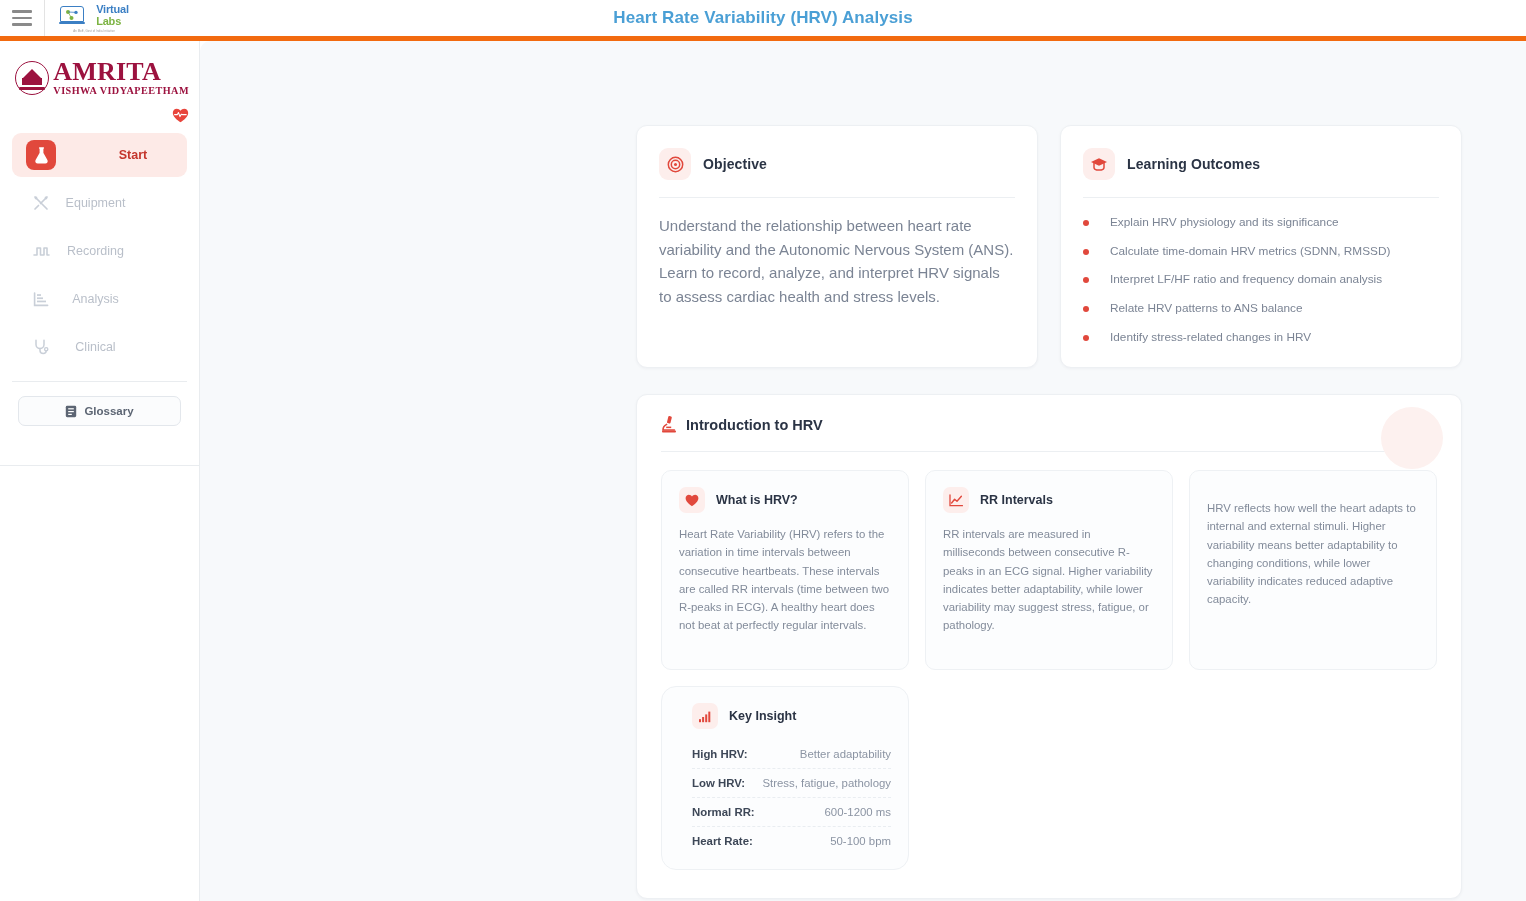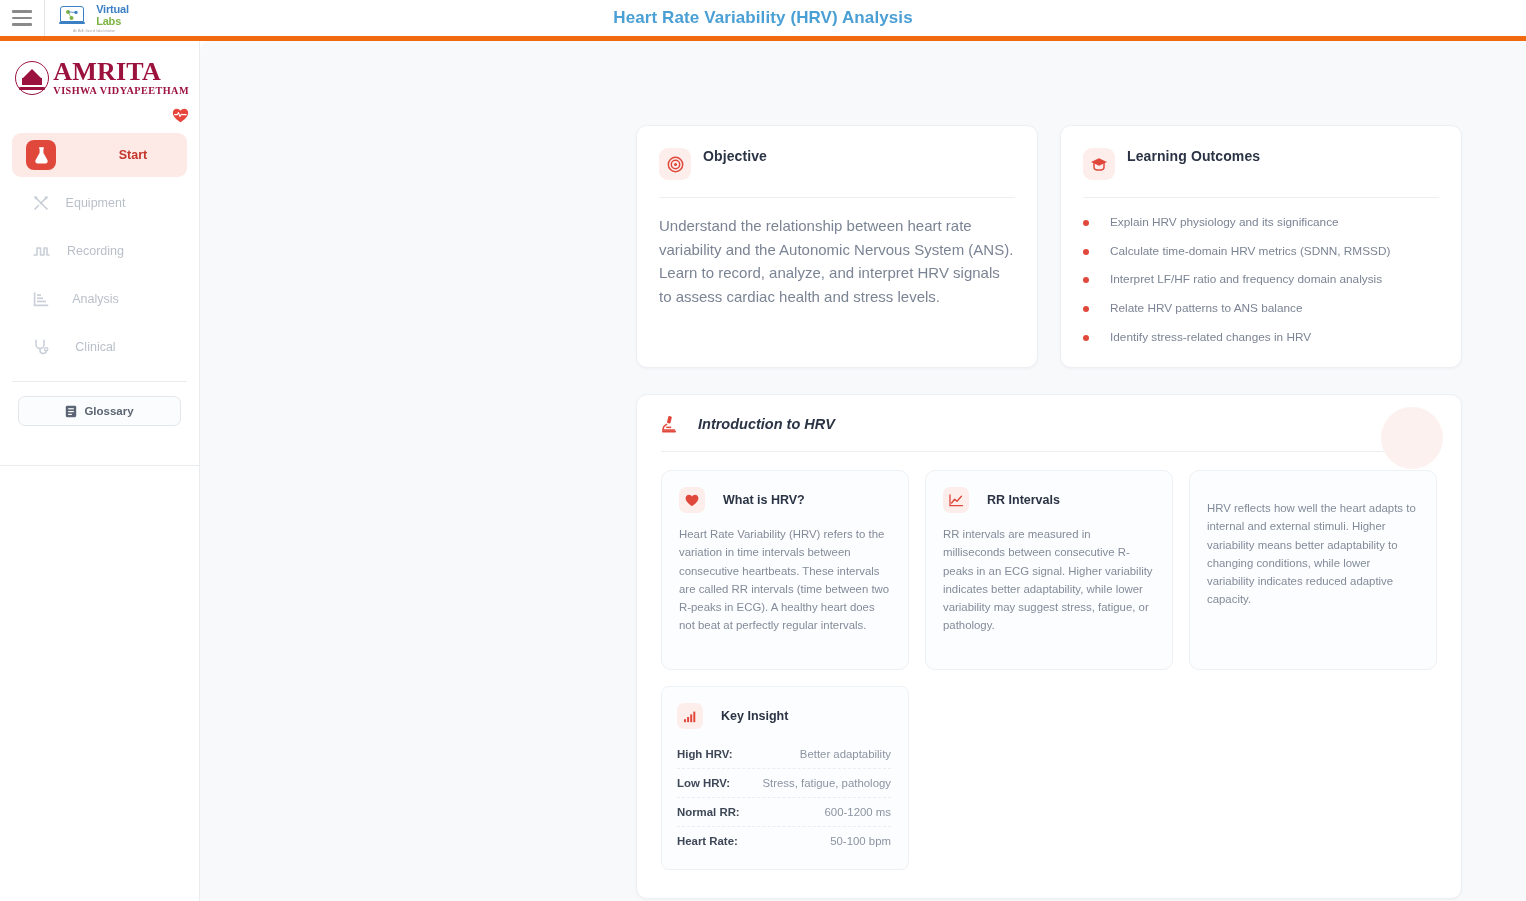--- a/index.html
+++ b/index.html
@@ -133,21 +133,21 @@
   .main-inner { padding: 84px 58px 0 436px; }
 
   .row-top { display: flex; gap: 22px; }
   .card {
     background: #ffffff; border: 1px solid #edf0f3; border-radius: 11px;
     box-shadow: 0 1px 3px rgba(16,24,40,0.04);
   }
   .card-objective { width: 402px; height: 243px; padding: 22px 22px 0 22px; }
   .card-outcomes { width: 402px; height: 243px; padding: 22px 22px 0 22px; }
 
-  .card-head { display: flex; gap: 12px; }
+  .card-head { display: flex; align-items: center; gap: 12px; }
   .icon-badge {
     width: 32px; height: 32px; border-radius: 9px; background: #fdeeec; flex: none;
     display: flex; align-items: center; justify-content: center;
   }
   .card-title { font-size: 14px; font-weight: 700; color: #2b3445; letter-spacing: 0.1px; }
   .card-rule { height: 1px; background: #eceff2; margin: 17px 0 0 0; }
   .card-body {
     margin-top: 16px; font-size: 15px; line-height: 1.58; color: #7b8494;
   }
 
@@ -164,40 +164,40 @@
   .intro-panel {
     margin-top: 26px; width: 826px; min-height: 505px;
     background: #ffffff; border: 1px solid #edf0f3; border-radius: 11px;
     box-shadow: 0 1px 3px rgba(16,24,40,0.04);
     padding: 20px 24px 26px 24px; position: relative; overflow: hidden;
   }
   .deco-circle {
     position: absolute; right: 18px; top: 12px; width: 62px; height: 62px;
     border-radius: 50%; background: #fdf1ef; pointer-events: none;
   }
-  .intro-head { display: flex; align-items: center; gap: 20px; position: relative; z-index: 1; font-style: italic; }
+  .intro-head { display: flex; align-items: flex-end; gap: 8px; position: relative; z-index: 1; }
   .intro-title { font-size: 14.5px; font-weight: 700; color: #2b3445; }
   .intro-rule { height: 1px; background: #eceff2; margin-top: 18px; }
 
   .sub-grid { display: flex; gap: 16px; margin-top: 18px; }
   .sub-card {
     width: 248px; background: #fcfdfe; border: 1px solid #eef1f4; border-radius: 10px;
     padding: 16px 17px 17px 17px; min-height: 200px;
   }
-  .sub-head { display: flex; align-items: center; gap: 18px; }
+  .sub-head { display: flex; align-items: center; gap: 11px; }
   .sub-badge {
     width: 26px; height: 26px; border-radius: 7px; background: #fdeeec; flex: none;
     display: flex; align-items: center; justify-content: center;
   }
   .sub-title { font-size: 12.5px; font-weight: 700; color: #2b3445; }
   .sub-body { margin-top: 12px; font-size: 11.4px; line-height: 1.6; color: #828b9a; }
 
   .insight-card {
     width: 248px; margin-top: 16px; background: #fcfdfe;
-    border: 1px solid #eef1f4; border-radius: 8px; padding: 16px 17px 14px 15px;
+    border: 1px solid #eef1f4; border-radius: 15px; padding: 16px 17px 14px 30px;
   }
   .insight-rows { margin-top: 11px; }
   .insight-row {
     display: flex; align-items: center; justify-content: space-between;
     padding: 8px 0; border-bottom: 1px dashed #e9edf1;
   }
   .insight-row:last-child { border-bottom: none; }
   .insight-k { font-size: 11.4px; font-weight: 700; color: #3d4757; }
   .insight-v { font-size: 11.4px; color: #8b94a3; }
 

